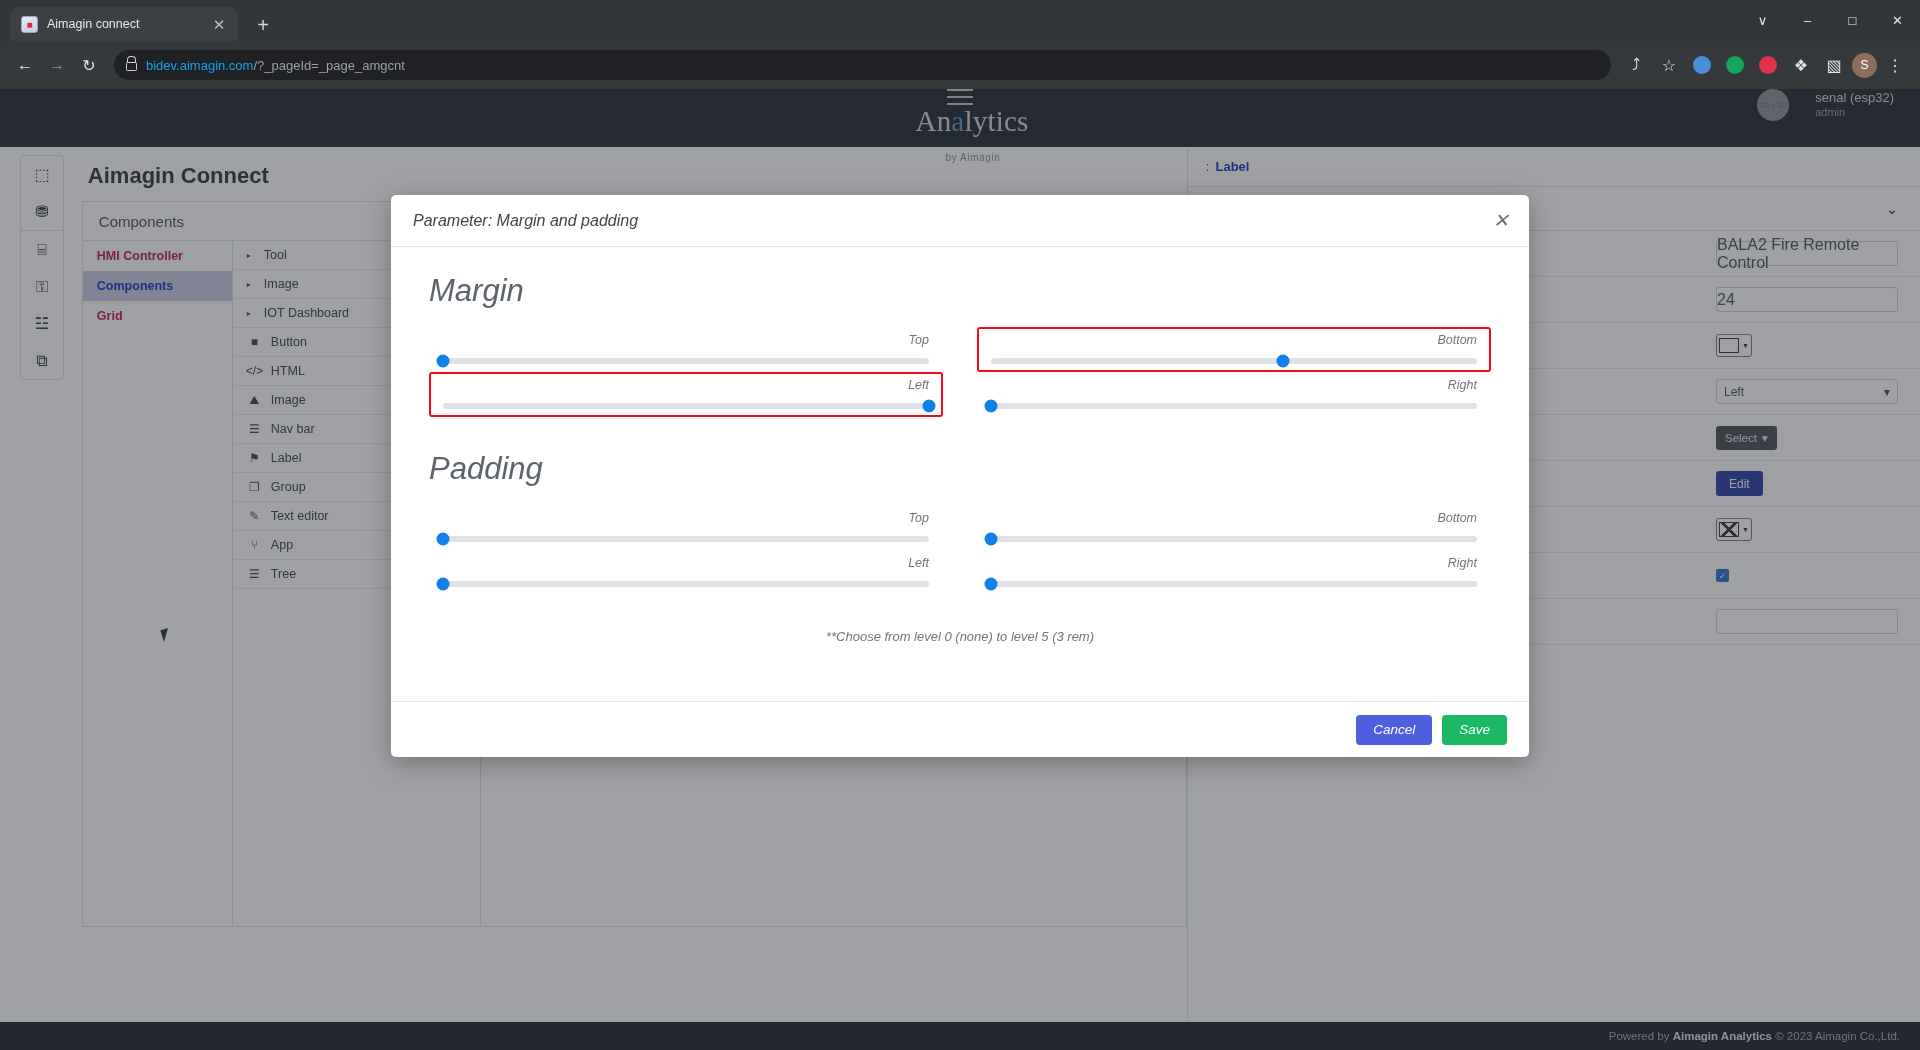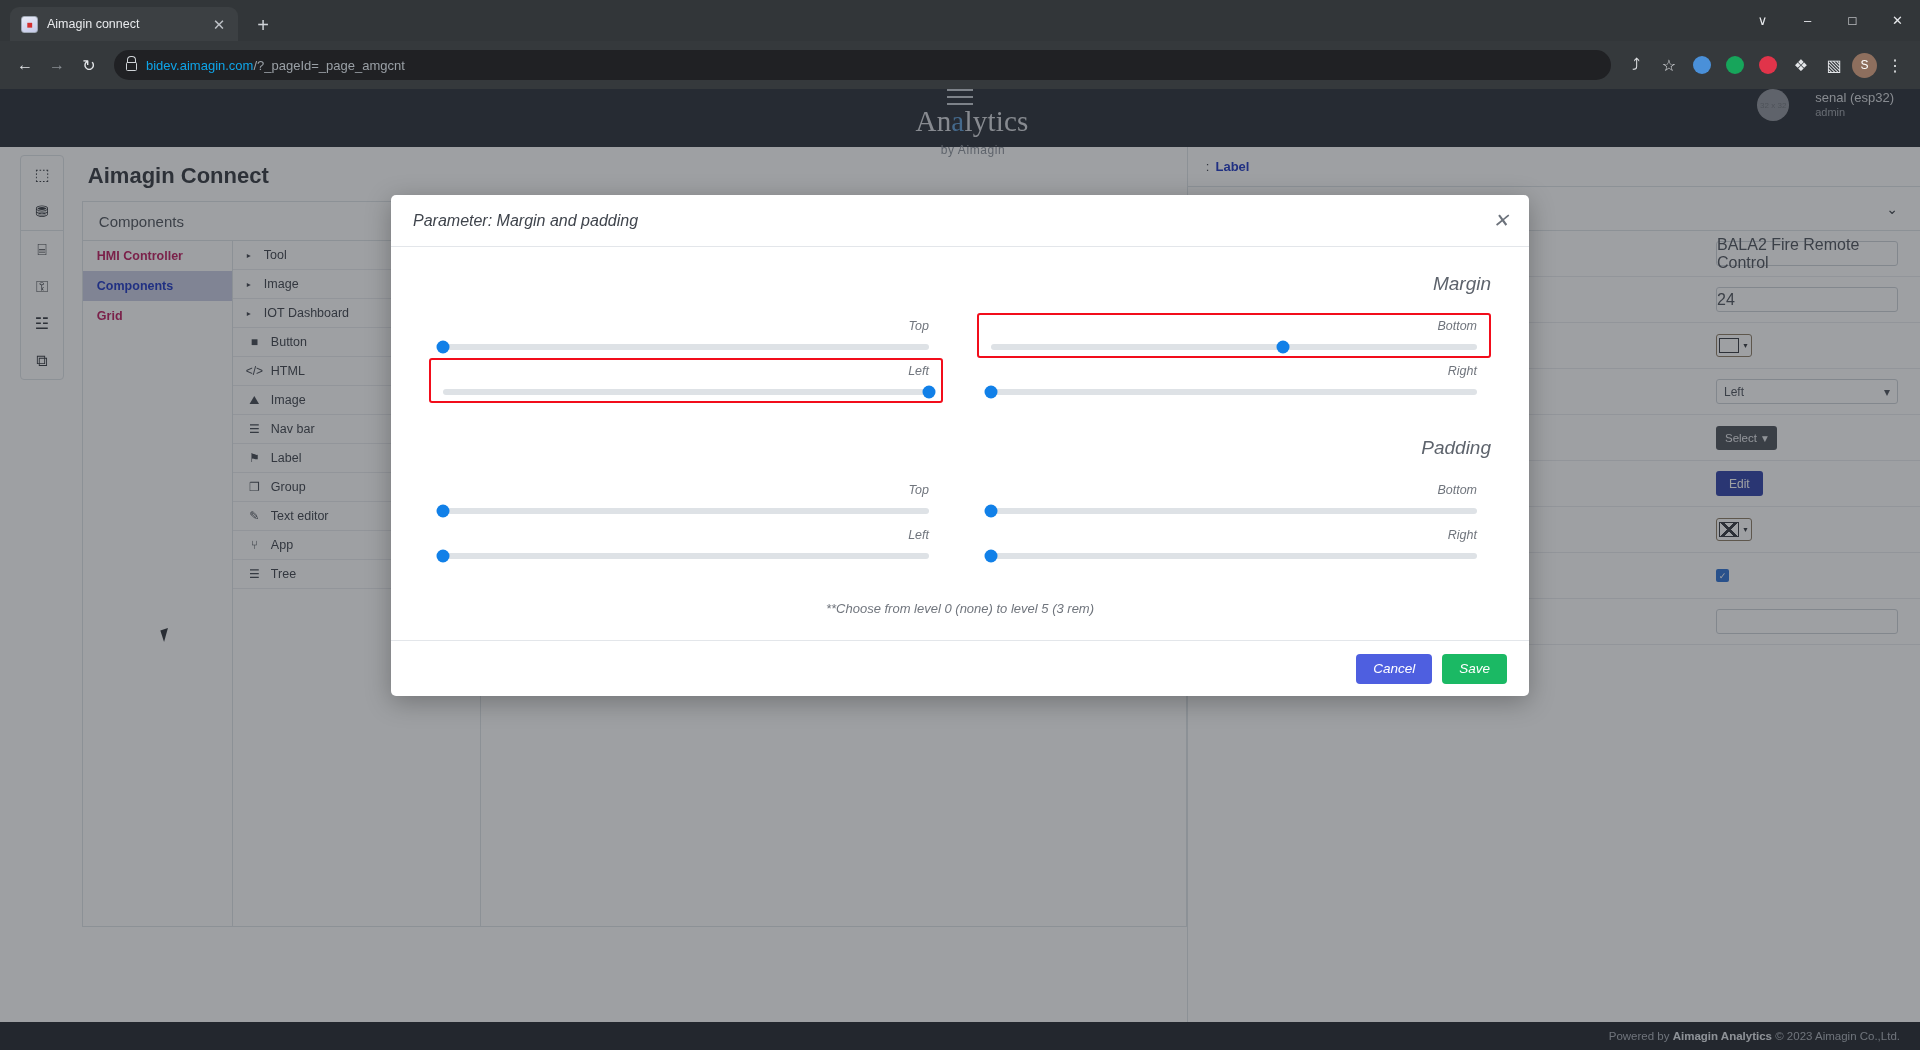--- a/index.html
+++ b/index.html
@@ -91,22 +91,22 @@
     padding: 0 22px; position: relative; flex-direction: column;
   }
   .burger { width: 26px; display: flex; flex-direction: column; gap: 5px; }
   .burger i { display: block; height: 2px; background: #c4c8cf; }
   .brand {
     margin-left: 24px; font-family: "Liberation Serif", serif;
     font-size: 29px; color: #d5d8dd; letter-spacing: .2px;
   }
   .brand .hl { color: #5b9bd5; }
   .brand-sub {
-    font-size: 12px; color: #8c929b; margin-left: 26px;
-    margin-top: 5px; letter-spacing: .6px;
+    font-size: 10px; color: #8c929b; margin-left: 26px;
+    margin-top: 14px; letter-spacing: .6px;
   }
   .appbar-right {
     position: absolute; right: 26px; display: flex; align-items: center; gap: 26px;
   }
   .user-avatar {
     width: 32px; height: 32px; border-radius: 50%; background: #8d9199;
     font-size: 8px; color: #6d7179; display: flex; align-items: center;
     justify-content: center;
   }
   .user-meta { line-height: 1.25; text-align: left; }
@@ -248,21 +248,21 @@
     font-style: italic;
   }
   .modal-head {
     height: 52px; border-bottom: 1px solid #e3e6ea; display: flex;
     align-items: center; padding: 0 20px 0 22px;
   }
   .modal-title { flex: 1 1 auto; font-size: 16px; color: #3f444c; }
   .modal-x { font-size: 19px; color: #6c727b; line-height: 1; }
   .modal-body { padding: 26px 38px 16px 38px; }
   .sec-title {
-    text-align: right; font-size: 19px; color: #5d636c;
+    text-align: left; font-size: 31px; color: #5d636c;
     font-weight: 400; margin-bottom: 18px;
   }
   .sec-title.pad { margin-top: 34px; }
   .grid2 {
     display: grid; grid-template-columns: 1fr 1fr; column-gap: 34px; row-gap: 0;
   }
   .cell { padding: 4px 12px 6px 12px; border: 2px solid transparent; border-radius: 3px; }
   .cell.hl { border-color: #f20d1b; }
   .sl-label {
     text-align: right; font-size: 12.5px; color: #70757d; margin-bottom: 11px;
@@ -273,21 +273,21 @@
   .thumb {
     position: absolute; top: 50%; width: 13px; height: 13px; border-radius: 50%;
     background: #1180e8; transform: translate(-50%,-50%);
   }
   .hint {
     text-align: center; font-size: 13px; color: #70757d;
     margin-top: 34px; margin-bottom: 8px;
   }
   .modal-foot {
     height: 56px; border-top: 1px solid #e3e6ea; display: flex;
-    align-items: center; justify-content: flex-end; gap: 10px; padding-right: 22px;
+    align-items: center; justify-content: flex-end; gap: 10px; padding-right: 22px; margin-top: 33px;
   }
   .btn {
     height: 30px; border-radius: 4px; font-size: 13.5px; color: #fff;
     padding: 0 17px; display: inline-flex; align-items: center;
   }
   .btn.cancel { background: #4e5fe0; }
   .btn.save { background: #1bb964; }
 </style>
 </head>
 <body>

